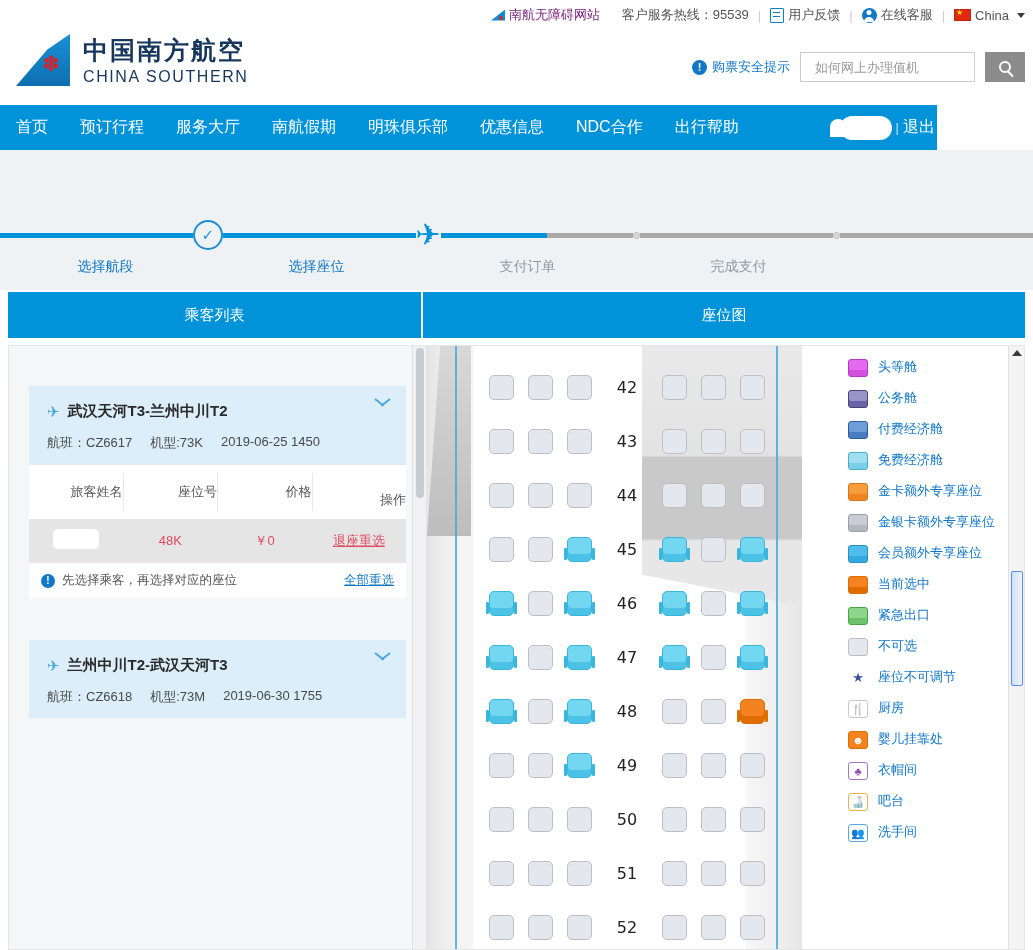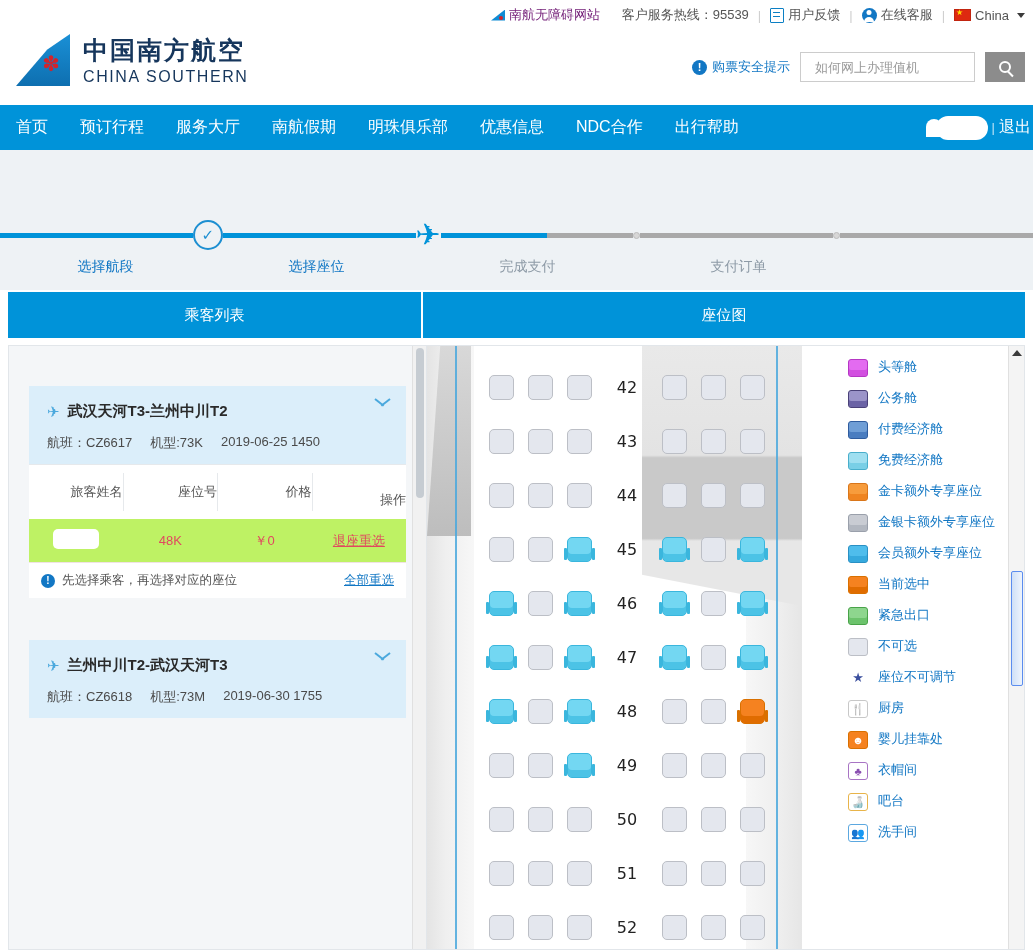--- a/index.html
+++ b/index.html
@@ -106,21 +106,21 @@
   .search-box input::placeholder { color:#9a9a9a; }
   .search-btn {
     width:40px;height:30px;background:#8c8c8c;border:0;cursor:pointer;
     display:flex;align-items:center;justify-content:center;
   }
   .mag { width:12px;height:12px;border:2px solid #fff;border-radius:50%;position:relative; }
   .mag::after{content:"";position:absolute;right:-5px;bottom:-4px;width:7px;height:2px;background:#fff;transform:rotate(45deg);}
 
   
   .navbar {
-    position:absolute; top:105px; left:0; width:1033px; height:45px;
+    position:absolute; top:105px; left:0; width:937px; height:45px;
     background:#0093d9; display:flex; align-items:center;
   }
   .nav-item {
     color:#fff; font-size:16px; padding:0 16px; cursor:pointer; white-space:nowrap;
   }
   .nav-right { margin-left:auto; display:flex; align-items:center; gap:0; padding-right:2px; }
   .user-blob {
     width:52px;height:24px;background:#fff;border-radius:12px;
   }
   .user-ico {
@@ -195,21 +195,21 @@
   .pax-table { background:#fff; }
   .pax-head, .pax-row {
     display:flex; align-items:center; font-size:13px;
   }
   .pax-head { border-top:1px solid #e6e9ec; }
   .pax-head > div, .pax-row > div {
     flex:1; text-align:center; padding:10px 0; color:#555;
   }
   .pax-head > div { border-right:1px solid #e6e9ec;text-align:right; }
   .pax-head > div:last-child { border-right:0;margin-top:16px; }
-  .pax-row { background:#bef264; }
+  .pax-row { background:#e5e5e5; }
   .pax-row > div { color:#e04a5f; }
   .redact { display:inline-block; width:46px;height:20px;background:#fff;border-radius:5px; }
   .link-red { color:#e04a5f; text-decoration:underline; cursor:pointer; }
   .pax-note {
     display:flex; align-items:center; gap:7px; font-size:12.5px; color:#555;
     padding:9px 12px; background:#fff; border-top:1px solid #f0e2e4;
   }
   .note-ico {
     width:14px;height:14px;border-radius:50%;background:#1277c4;color:#fff;
     font-size:10px;font-weight:bold;line-height:14px;text-align:center;flex:none;
@@ -408,22 +408,22 @@
       <div class="seg on" style="flex:.55"></div>
       <div class="seg off" style="flex:.45"></div>
       <div class="node-dot"></div>
       <div class="seg off"></div>
       <div class="node-dot"></div>
       <div class="seg off"></div>
     </div>
     <div class="steps-labels">
       <span class="sl-on">选择航段</span>
       <span class="sl-on">选择座位</span>
+      <span class="sl-off">支付订单</span>
       <span class="sl-off">完成支付</span>
-      <span class="sl-off">支付订单</span>
     </div>
   </div>
 
   <div class="tabs">
     <div class="tab tab-left">乘客列表</div>
     <div class="tab tab-right">座位图</div>
   </div>
 
   <div class="content">
 

